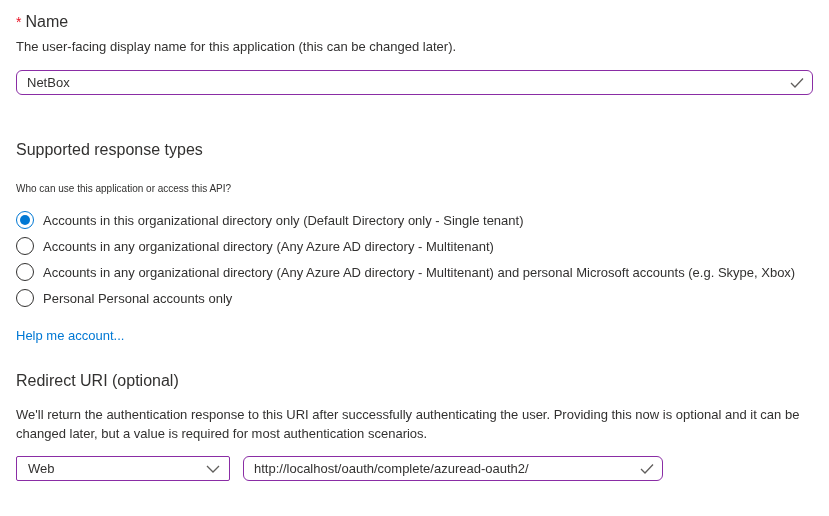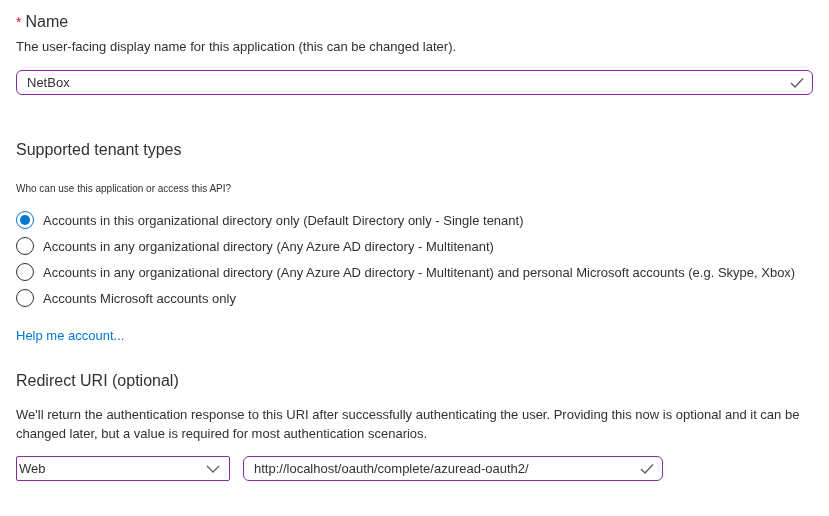--- a/index.html
+++ b/index.html
@@ -103,21 +103,21 @@
     gap: 13px;
     align-items: center;
   }
   .platform-select {
     position: relative;
     width: 214px; height: 25px;
     border: 1px solid #8a2da5;
     border-radius: 2px;
     background: #fff;
     display: flex; align-items: center;
-    padding: 0 30px 0 2px;
+    padding: 0 30px 0 11px;
     font-size: 13px;
     color: #323130;
     cursor: pointer;
   }
   .select-chevron {
     position: absolute;
     right: 9px; top: 50%;
     transform: translateY(-50%);
     width: 14px; height: 8px;
     pointer-events: none;
@@ -134,21 +134,21 @@
   <div class="desc-text name-desc">The user-facing display name for this application (this can be changed later).</div>
 
   <div class="field-wrap name-field-wrap">
     <input class="text-field" type="text" value="NetBox" style="">
     <svg class="field-check" viewBox="0 0 14 12">
       <path d="M1 6 L5 10 L13 1.5" fill="none" stroke="#605e5c" stroke-width="1.3"></path>
     </svg>
   </div>
 
   <div class="account-section">
-    <div class="section-title">Supported tenant types</div>
+    <div class="section-title">Supported response types</div>
     <div class="desc-text question-text">Who can use this application or access this API?</div>
 
     <div class="radio-group">
       <div class="radio-row selected">
         <span class="radio-outer">
             <span class="radio-dot"></span>
           </span>
         <span class="radio-label">Accounts in this organizational directory only (Default Directory only - Single tenant)</span>
       </div>
       <div class="radio-row">
@@ -160,21 +160,21 @@
       <div class="radio-row">
         <span class="radio-outer">
             <span class="radio-dot"></span>
           </span>
         <span class="radio-label">Accounts in any organizational directory (Any Azure AD directory - Multitenant) and personal Microsoft accounts (e.g. Skype, Xbox)</span>
       </div>
       <div class="radio-row">
         <span class="radio-outer">
             <span class="radio-dot"></span>
           </span>
-        <span class="radio-label">Accounts Microsoft accounts only</span>
+        <span class="radio-label">Personal Personal accounts only</span>
       </div>
     </div>
 
     <a class="help-link">Help me account...</a>
   </div>
 
   <div class="redirect-section">
     <div class="section-title">Redirect URI (optional)</div>
     <div class="desc-text redirect-desc">We'll return the authentication response to this URI after successfully authenticating the user. Providing this now is optional and it can be changed later, but a value is required for most authentication scenarios.</div>
 

